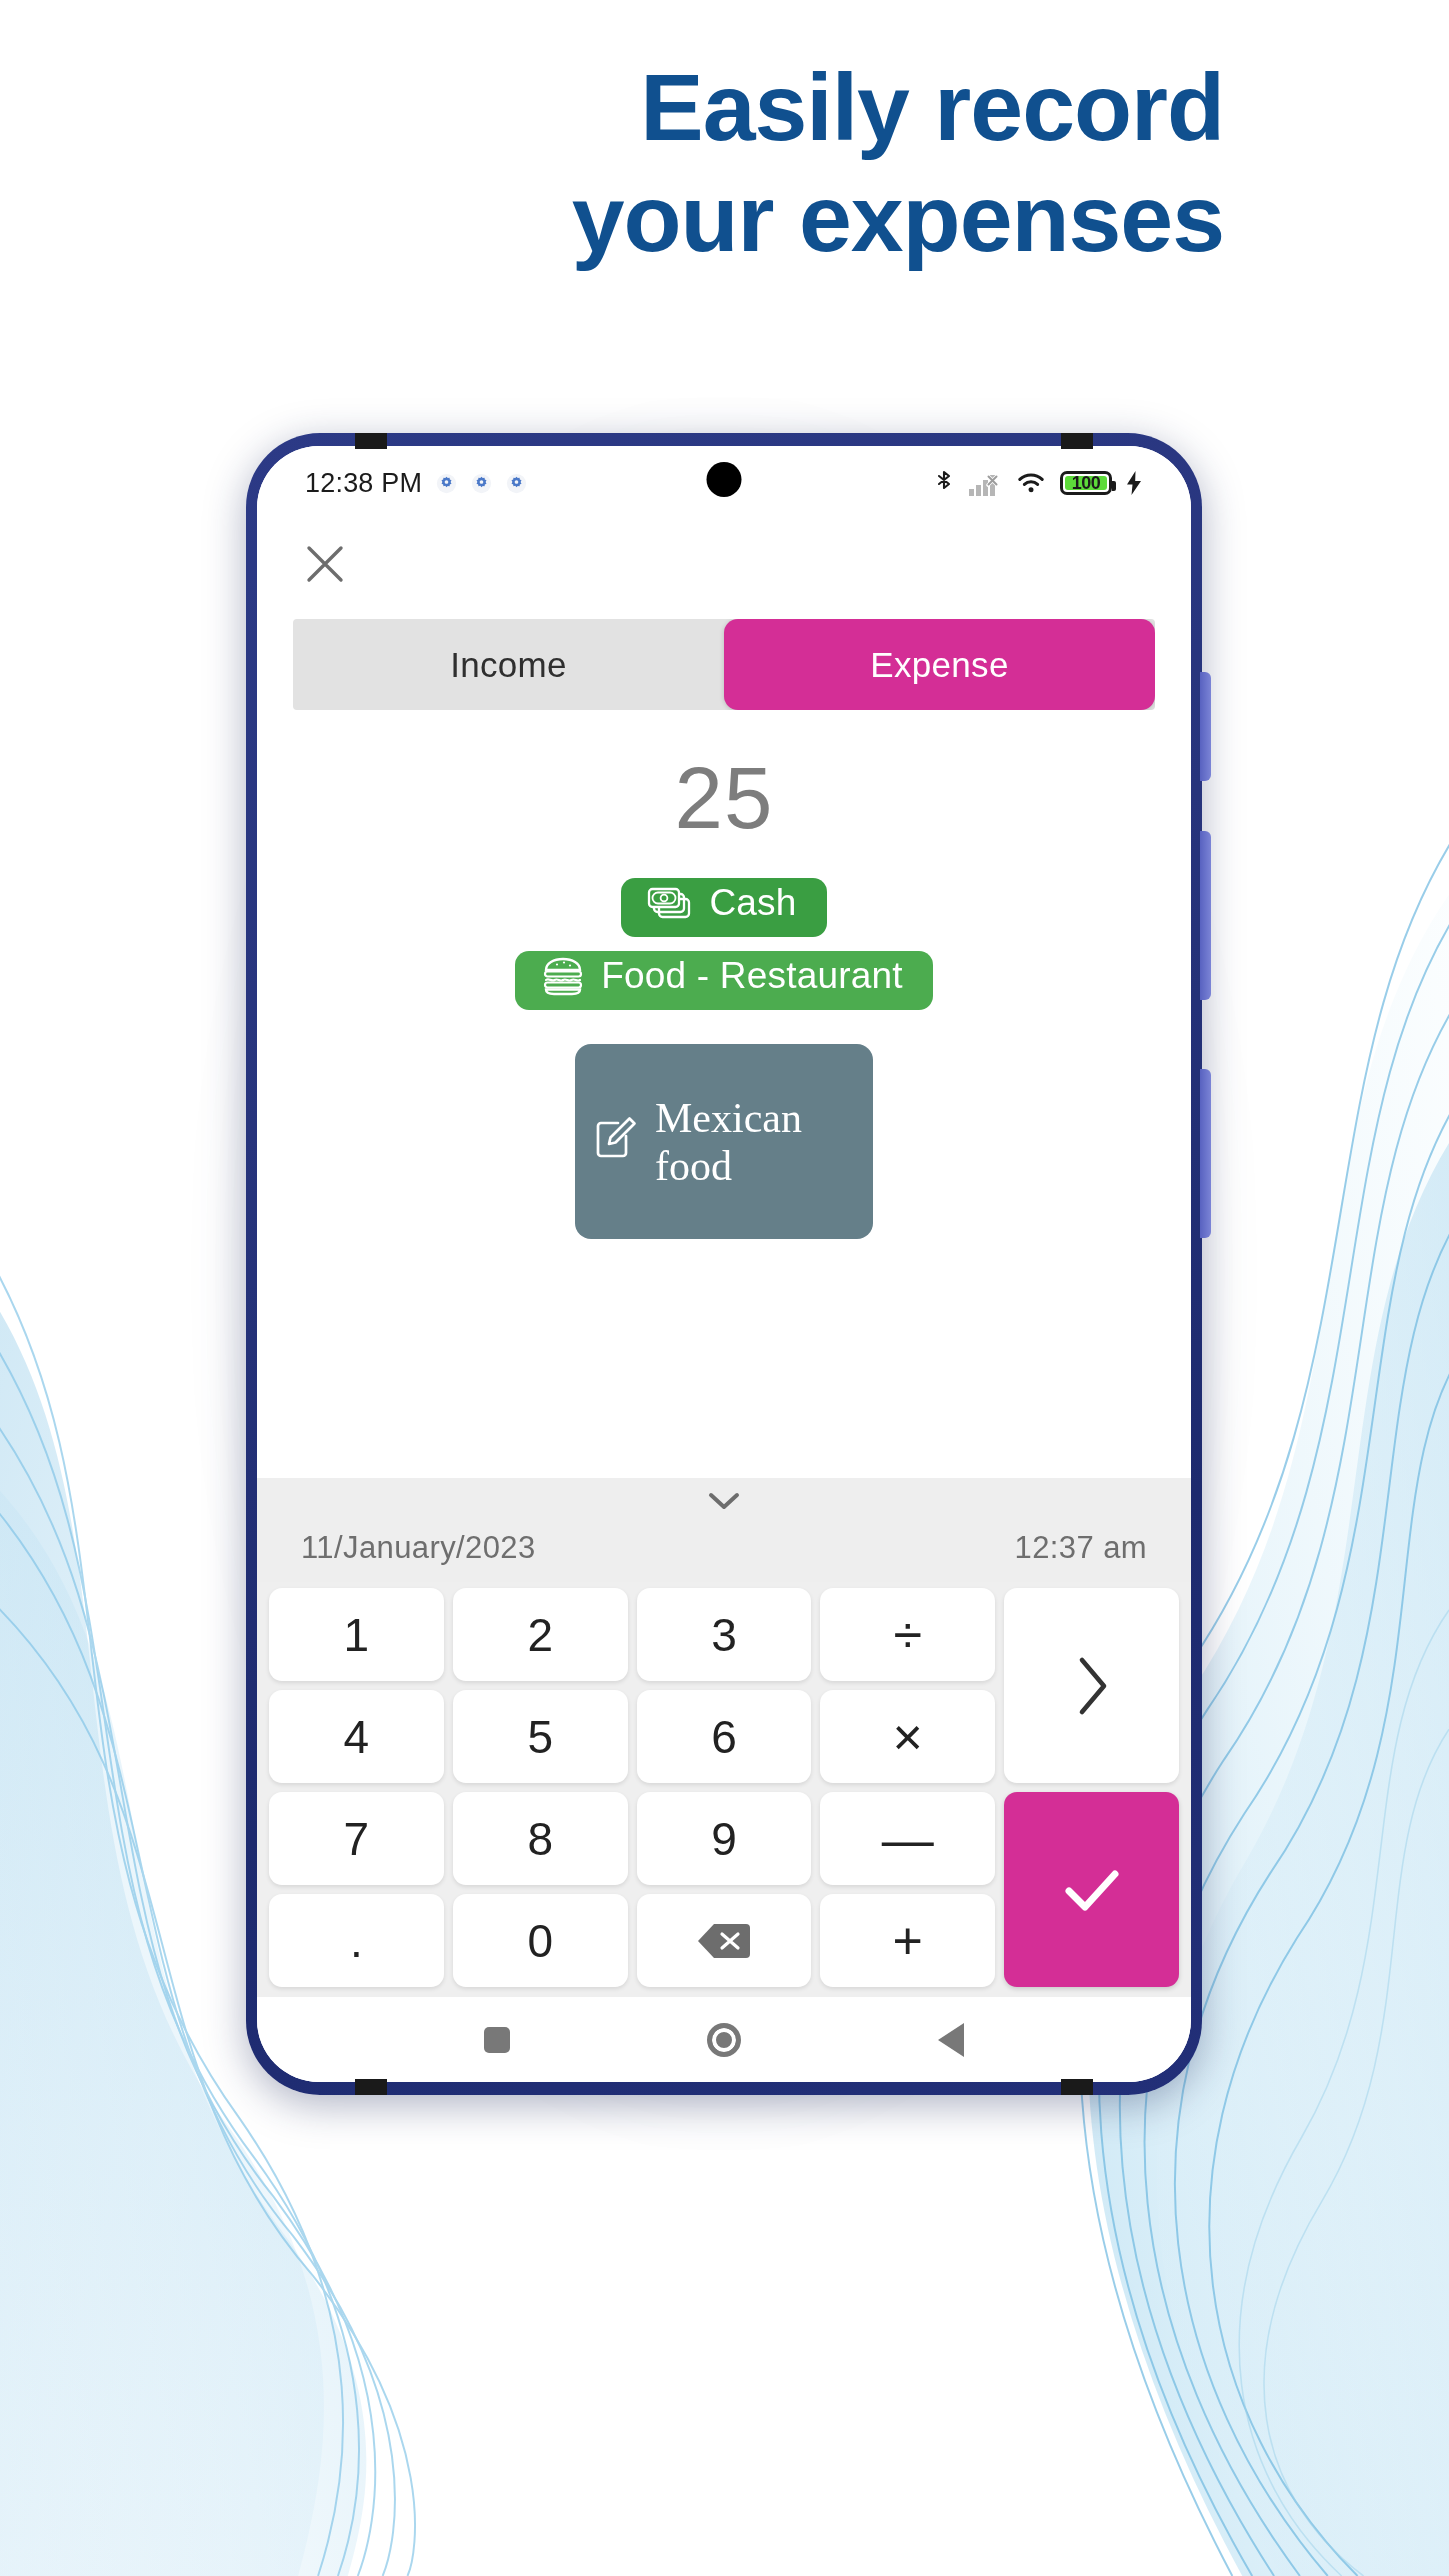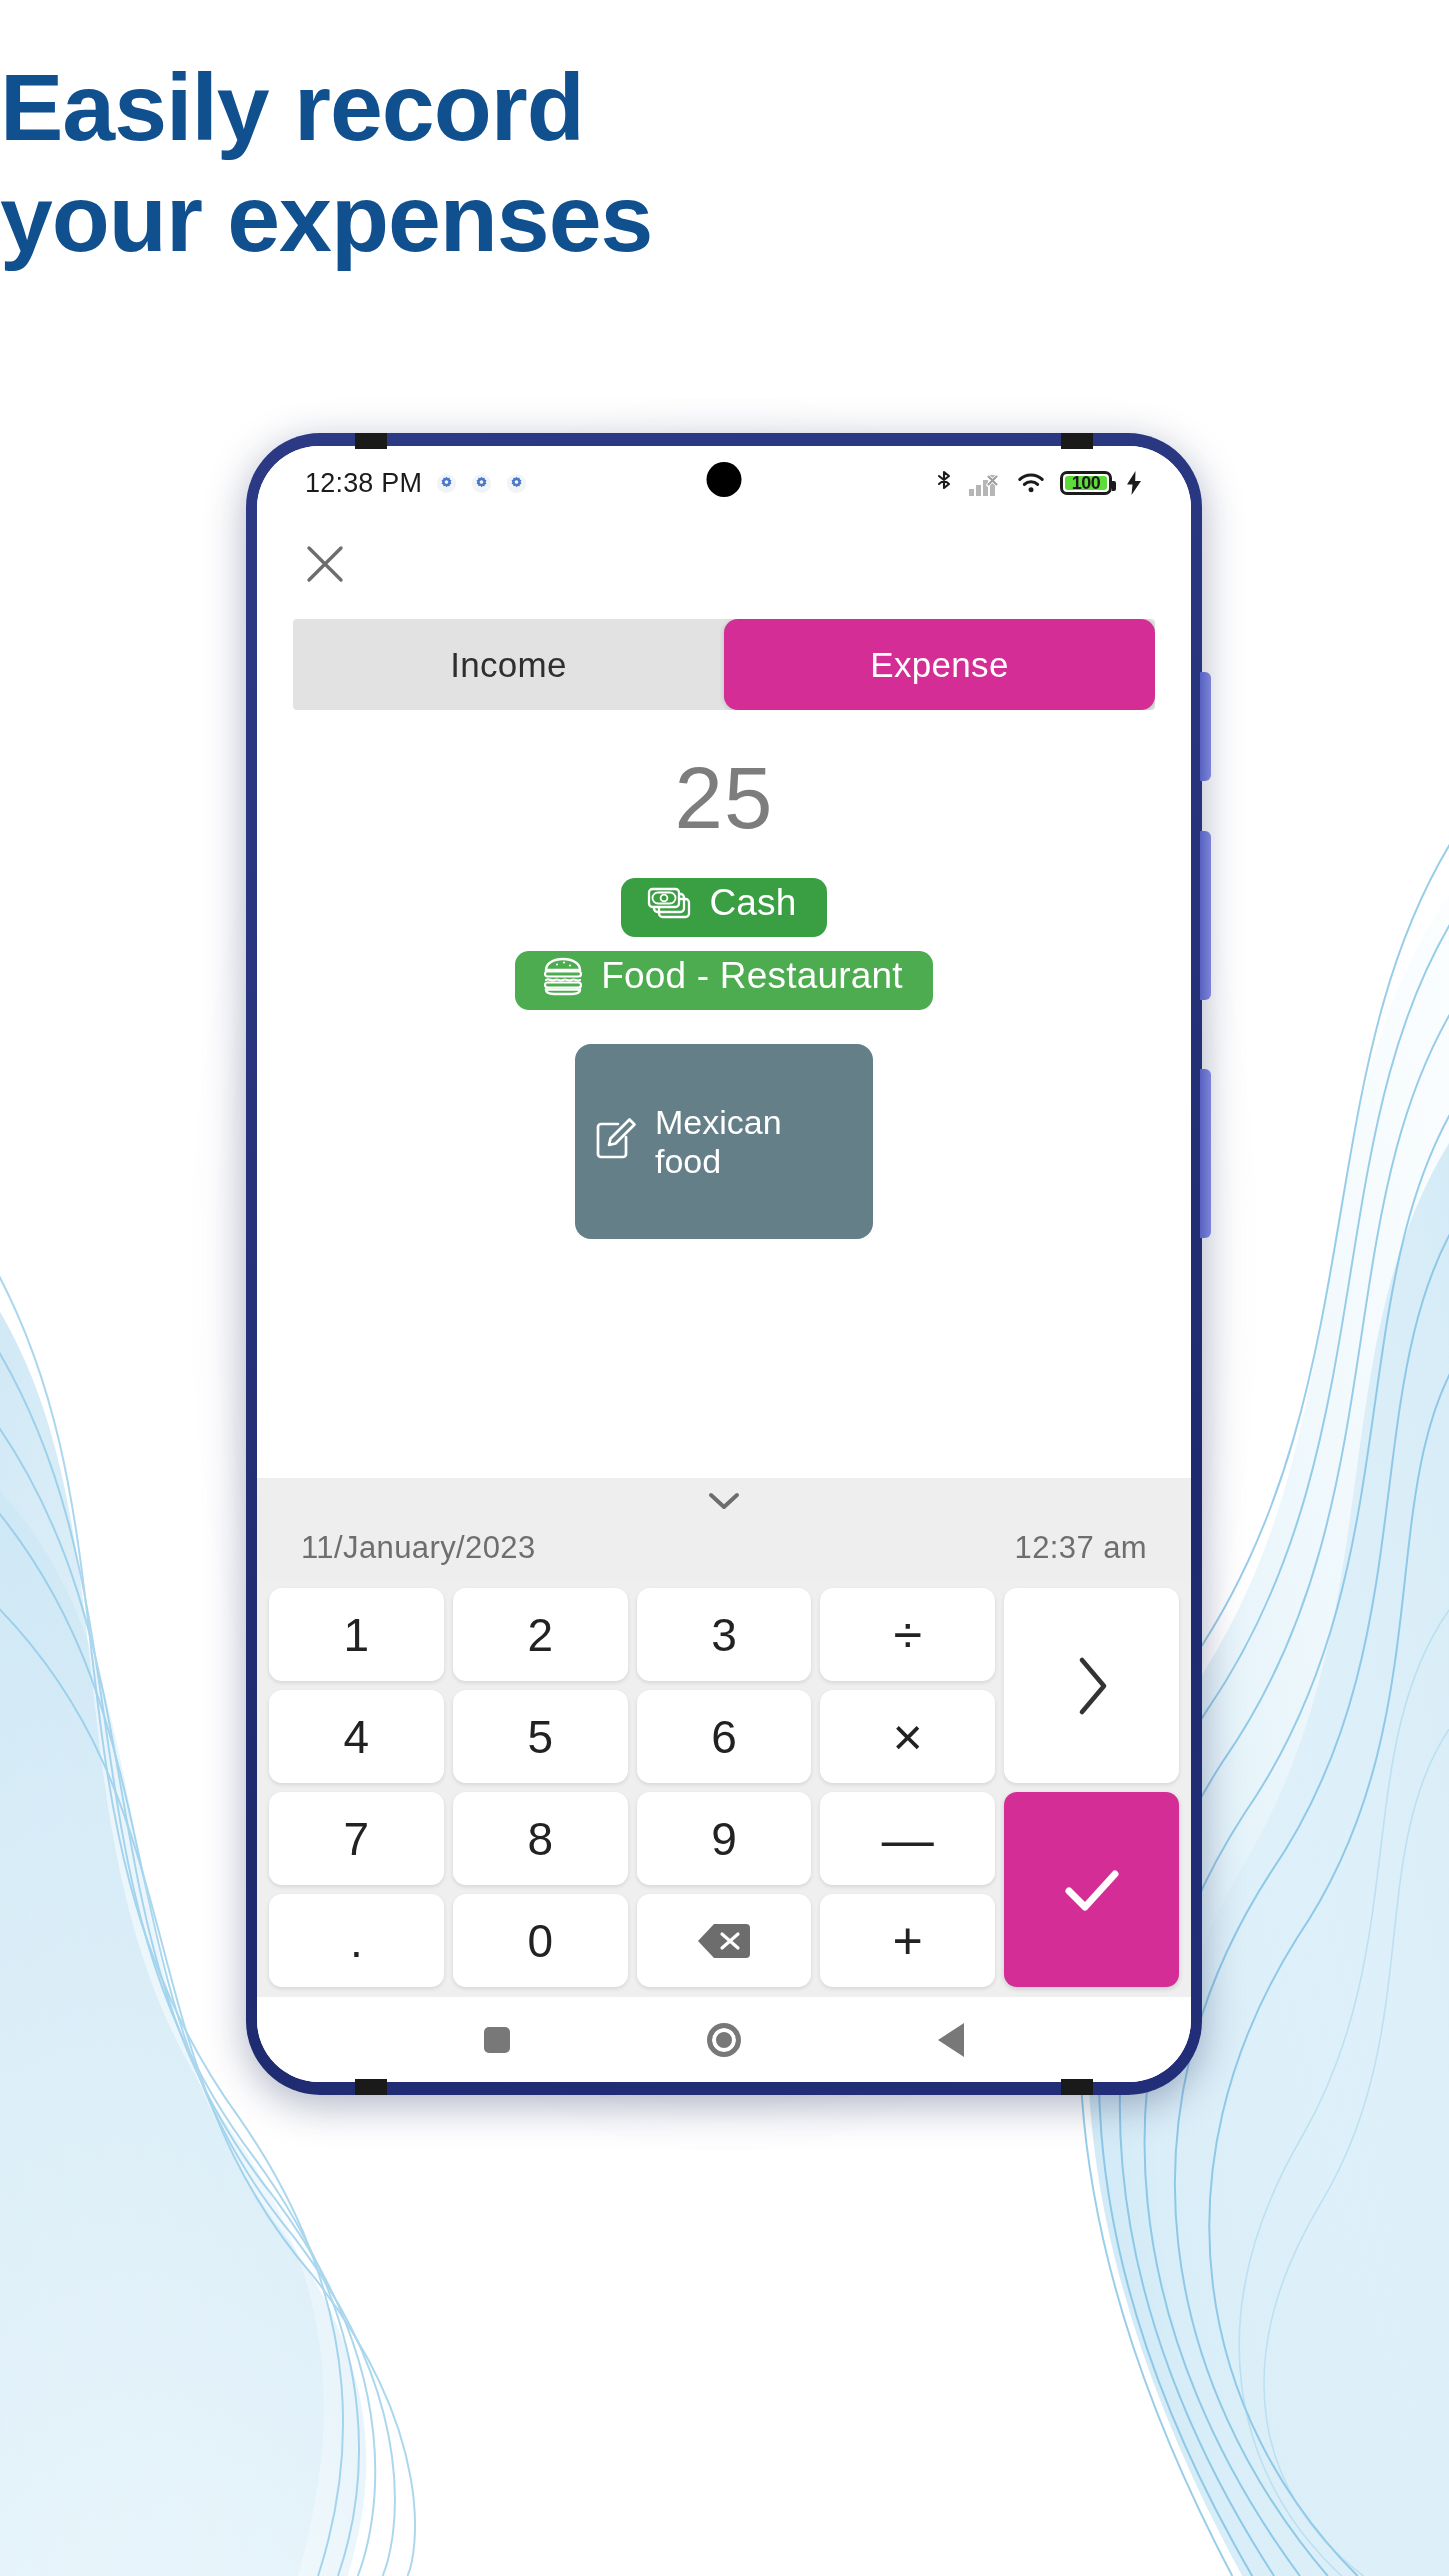--- a/index.html
+++ b/index.html
@@ -19,21 +19,21 @@
     z-index: 0;
     pointer-events: none;
   }
 
   
   .headline {
     position: absolute;
     top: 52px;
     left: 0;
     width: 1224px;
-    text-align: left;
+    text-align: right;
     z-index: 5;
     color: #10508f;
     font-weight: bold;
     font-size: 95px;
     line-height: 1.0;
     letter-spacing: -1px;
   }
   .headline .line { display: block; padding: 8px 0; }
 
   
@@ -226,23 +226,24 @@
   .note-card {
     margin: 20px auto 0 auto;
     width: 298px;
     height: 195px;
     border-radius: 16px;
     display: flex;
     align-items: center;
     justify-content: center;
     gap: 16px;
     color: #fff;
-    font-size: 34px;
+    font-size: 42px;
     cursor: pointer;
     padding: 0 18px;
+    font-family: Liberation Serif, serif;
   }
 
   
   .spacer-white { flex: 1 1 auto; background: #fff; }
   .bottom-panel {
     flex: none;
     background: #eeeeee;
   }
   .chev-row {
     height: 46px;

